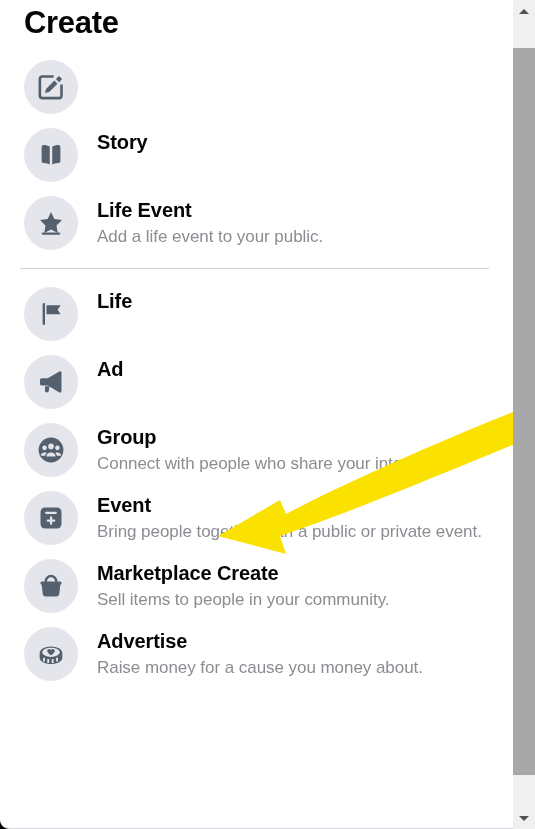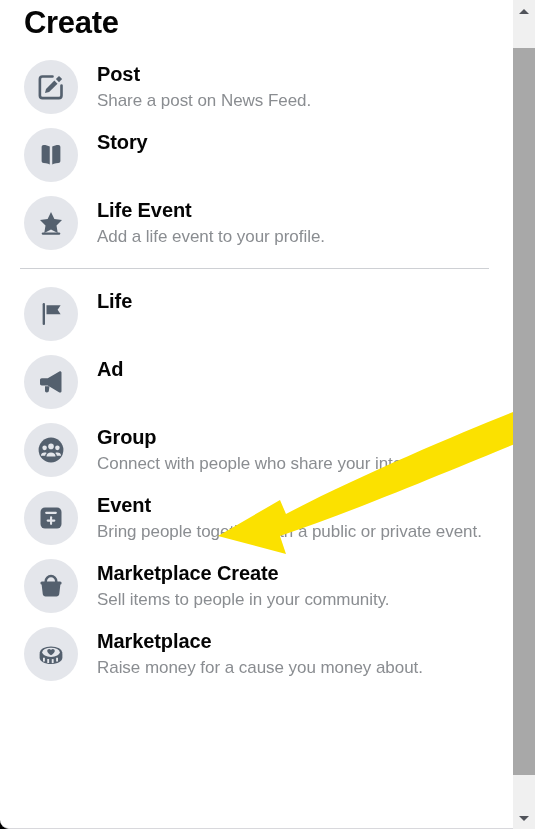--- a/index.html
+++ b/index.html
@@ -173,24 +173,20 @@
       <div class="create-list">
 
         <div class="create-row">
           <div class="row-icon">
             <svg width="30" height="30" viewBox="0 0 24 24" fill="none">
               <path d="M18.4 3.1 15.9 5.6 18.4 8.1 20.9 5.6z" fill="#54606e"></path>
               <path d="M14.7 6.8 8.0 13.5 7.2 16.8 10.5 16.0 17.2 9.3z" fill="#54606e"></path>
               <path d="M13.2 3.6H5.2C4.0 3.6 3.1 4.5 3.1 5.7v13.1c0 1.2 0.9 2.1 2.1 2.1h13.1c1.2 0 2.1-0.9 2.1-2.1v-8.0" stroke="#54606e" stroke-width="2.1" stroke-linecap="round" fill="none"></path>
             </svg>
           </div>
-          <div class="row-text">
-            <div class="row-title">Post</div>
-            <div class="row-desc">Share a post on News Feed.</div>
-          </div>
         </div>
 
         <div class="create-row">
           <div class="row-icon">
             <svg width="30" height="30" viewBox="0 0 24 24" fill="none">
               <path d="M11.0 5.2C9.6 4.3 7.9 3.9 6.1 3.9c-0.9 0-1.6 0.7-1.6 1.6v11.2c0 0.9 0.7 1.6 1.6 1.6 1.3 0 2.5 0.2 3.6 0.7l1.3 0.6z" fill="#54606e"></path>
               <path d="M13.0 5.2c1.4-0.9 3.1-1.3 4.9-1.3 0.9 0 1.6 0.7 1.6 1.6v11.2c0 0.9-0.7 1.6-1.6 1.6-1.3 0-2.5 0.2-3.6 0.7l-1.3 0.6z" fill="#54606e"></path>
             </svg>
           </div>
           <div class="row-text">
@@ -200,21 +196,21 @@
 
         <div class="create-row">
           <div class="row-icon">
             <svg width="30" height="30" viewBox="0 0 24 24" fill="none">
               <path d="M12 3.2l2.7 5.5 6.1 0.9-4.4 4.3 1.0 6.0L12 17.1l-5.4 2.8 1.0-6.0-4.4-4.3 6.1-0.9z" fill="#54606e"></path>
               <rect x="4.6" y="19.5" width="14.8" height="1.9" rx="0.95" fill="#54606e"></rect>
             </svg>
           </div>
           <div class="row-text">
             <div class="row-title">Life Event</div>
-            <div class="row-desc">Add a life event to your profile.</div>
+            <div class="row-desc">Add a life event to your public.</div>
           </div>
         </div>
 
       </div>
 
       <div class="divider"></div>
 
       <div class="create-list">
 
         <div class="create-row">
@@ -295,21 +291,21 @@
               <ellipse cx="12" cy="11.0" rx="9.1" ry="5.1" fill="#54606e"></ellipse>
               <ellipse cx="12" cy="10.6" rx="7.0" ry="3.7" fill="#e4e6eb"></ellipse>
               <path d="M12 13.0c-1.9-1.4-3.0-2.3-3.0-3.5 0-0.9 0.7-1.5 1.5-1.5 0.6 0 1.1 0.3 1.5 0.8 0.4-0.5 0.9-0.8 1.5-0.8 0.8 0 1.5 0.6 1.5 1.5 0 1.2-1.1 2.1-3.0 3.5z" fill="#54606e"></path>
               <rect x="5.6" y="15.0" width="1.5" height="3.0" fill="#e4e6eb"></rect>
               <rect x="9.0" y="16.0" width="1.5" height="3.2" fill="#e4e6eb"></rect>
               <rect x="12.6" y="16.1" width="1.5" height="3.2" fill="#e4e6eb"></rect>
               <rect x="16.1" y="15.0" width="1.5" height="3.0" fill="#e4e6eb"></rect>
             </svg>
           </div>
           <div class="row-text">
-            <div class="row-title">Marketplace</div>
+            <div class="row-title">Advertise</div>
             <div class="row-desc">Raise money for a cause you money about.</div>
           </div>
         </div>
 
       </div>
 
     </div>
   </div>
 
   <svg class="highlight-arrow" viewBox="0 0 318 160">

